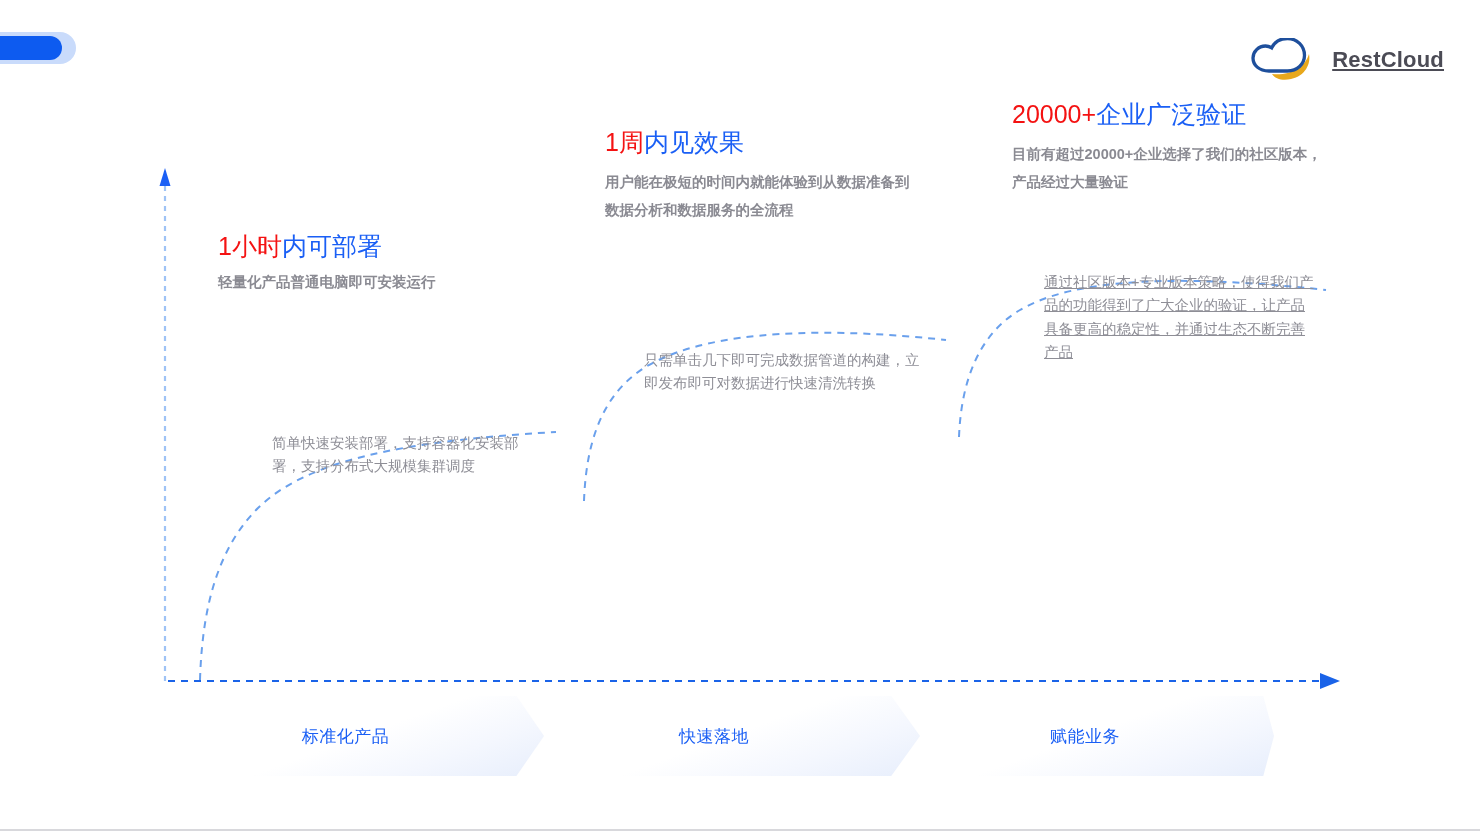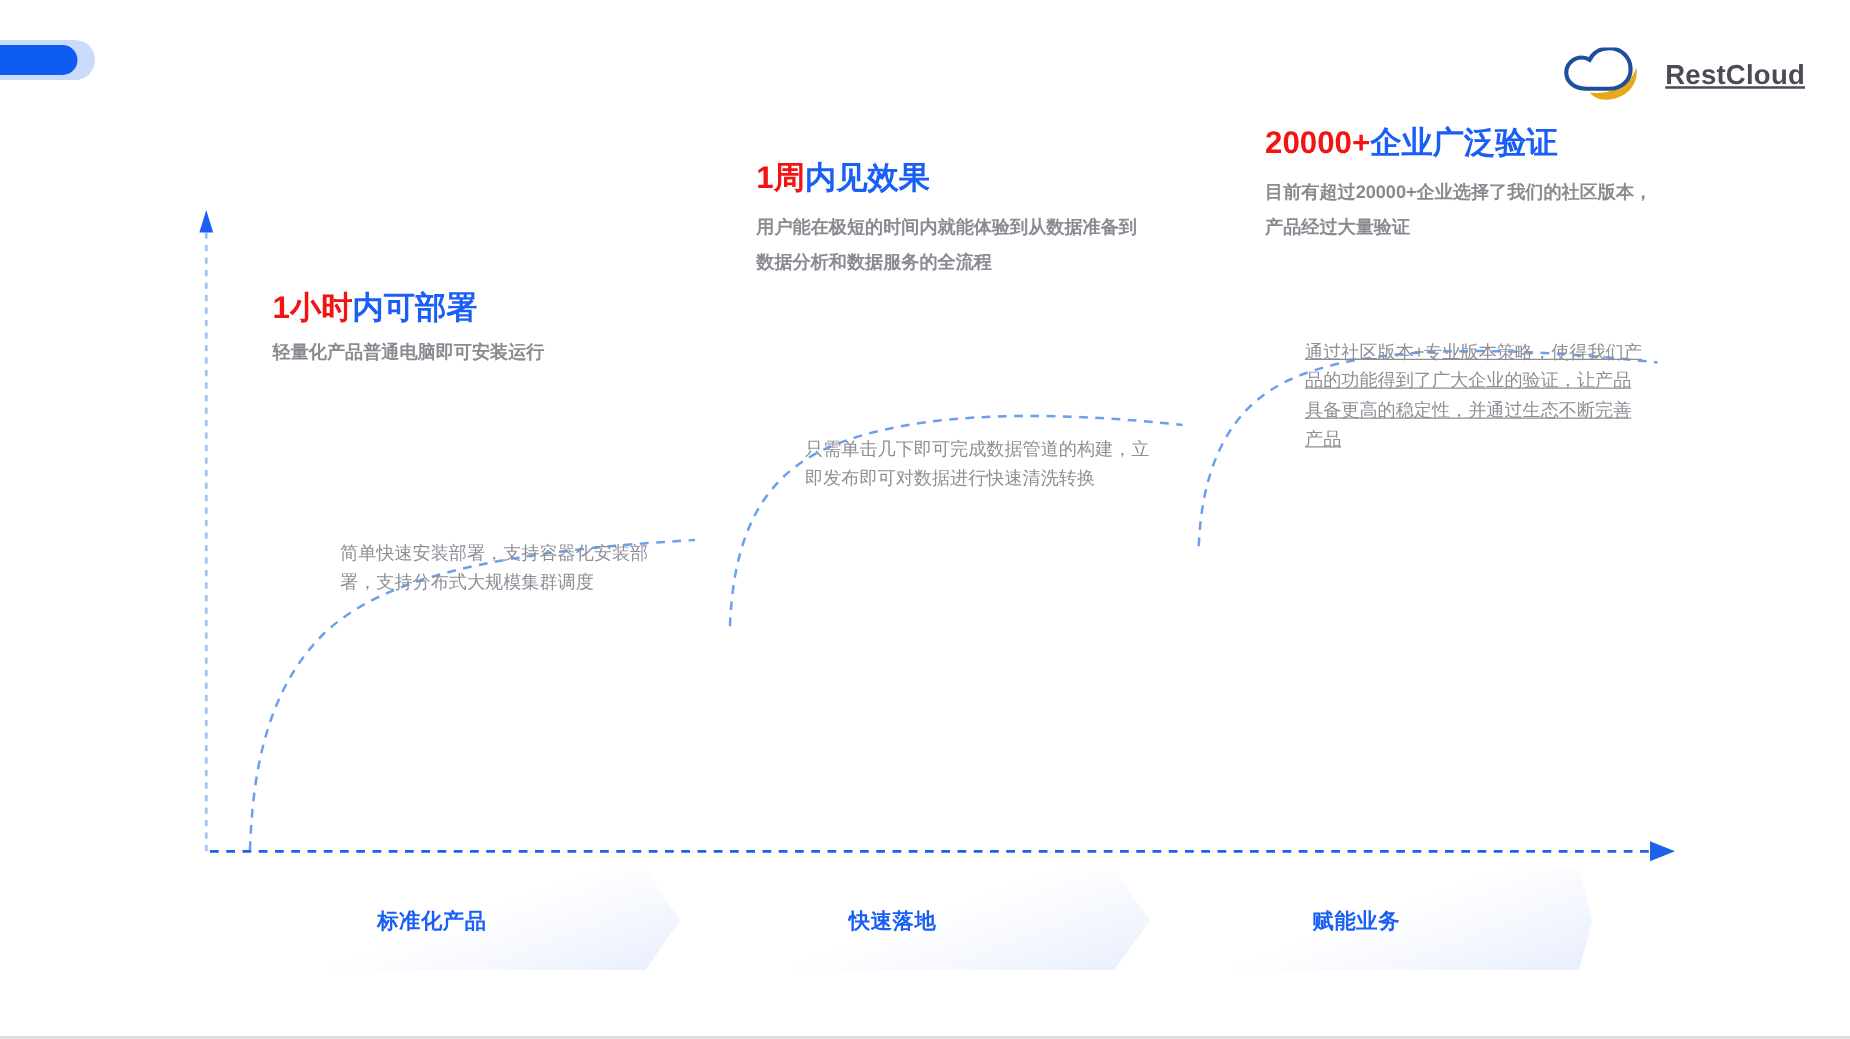--- a/index.html
+++ b/index.html
@@ -27,41 +27,41 @@
   .logo{position:absolute;right:36px;top:38px;height:44px;display:flex;align-items:center;gap:9px;}
   .logo-mark{width:74px;height:44px;position:relative;}
   .logo-text{font-size:22px;font-weight:bold;color:#4b4b55;letter-spacing:.2px;text-decoration:underline;}
 
   
   .chart{position:absolute;left:0;top:96px;width:1480px;height:640px;}
   .chart svg{position:absolute;left:0;top:0;}
 
   
   .block{position:absolute;}
-  .blk-title{font-size:25px;font-weight:bold;line-height:1.15;white-space:nowrap;}
+  .blk-title{font-size:25px;font-weight:normal;line-height:1.15;white-space:nowrap;}
   .t-red{color:#f41212;}
   .t-blue{color:#1a5ff5;}
   .blk-sub{margin-top:11px;font-size:14.5px;font-weight:bold;color:#8a8a92;line-height:1.95;}
   .blk-desc{font-size:14.5px;color:#8e8e96;line-height:1.62;font-weight:normal;}
 
   #block1{left:218px;top:232px;}
   #block1 .blk-sub{line-height:1.4;}
   #desc1{left:272px;top:432px;width:272px;}
   #block2{left:605px;top:128px;}
   #desc2{left:644px;top:349px;width:282px;}
   #block3{left:1012px;top:100px;}
   #desc3{left:1044px;top:271px;width:275px;text-decoration:underline;}
 
   
   .chev-row{position:absolute;left:0;top:696px;width:1480px;height:88px;}
   .chev{position:absolute;top:0;height:80px;display:flex;align-items:center;
     justify-content:center;
     background:linear-gradient(160deg,#ffffff 0%,#ffffff 48%,#f4f7fe 74%,#e7eefc 100%);
     filter:drop-shadow(0 4px 7px rgba(120,145,200,.22));}
-  .chev-label{font-size:17px;font-weight:bold;color:#1a5ff5;letter-spacing:.5px;
+  .chev-label{font-size:17px;font-weight:normal;color:#1a5ff5;letter-spacing:.5px;
     position:relative;left:-26px;}
   #chev1{left:199px;width:345px;
     clip-path:polygon(0 0,92% 0,100% 50%,92% 100%,0 100%);}
   #chev2{left:560px;width:360px;
     clip-path:polygon(0 0,92% 0,100% 50%,92% 100%,0 100%,8% 50%);}
   #chev3{left:916px;width:358px;
     clip-path:polygon(0 0,97% 0,100% 50%,97% 100%,0 100%,8% 50%);}
   #chev3 .chev-label{left:-10px;}
 </style>
 </head>

